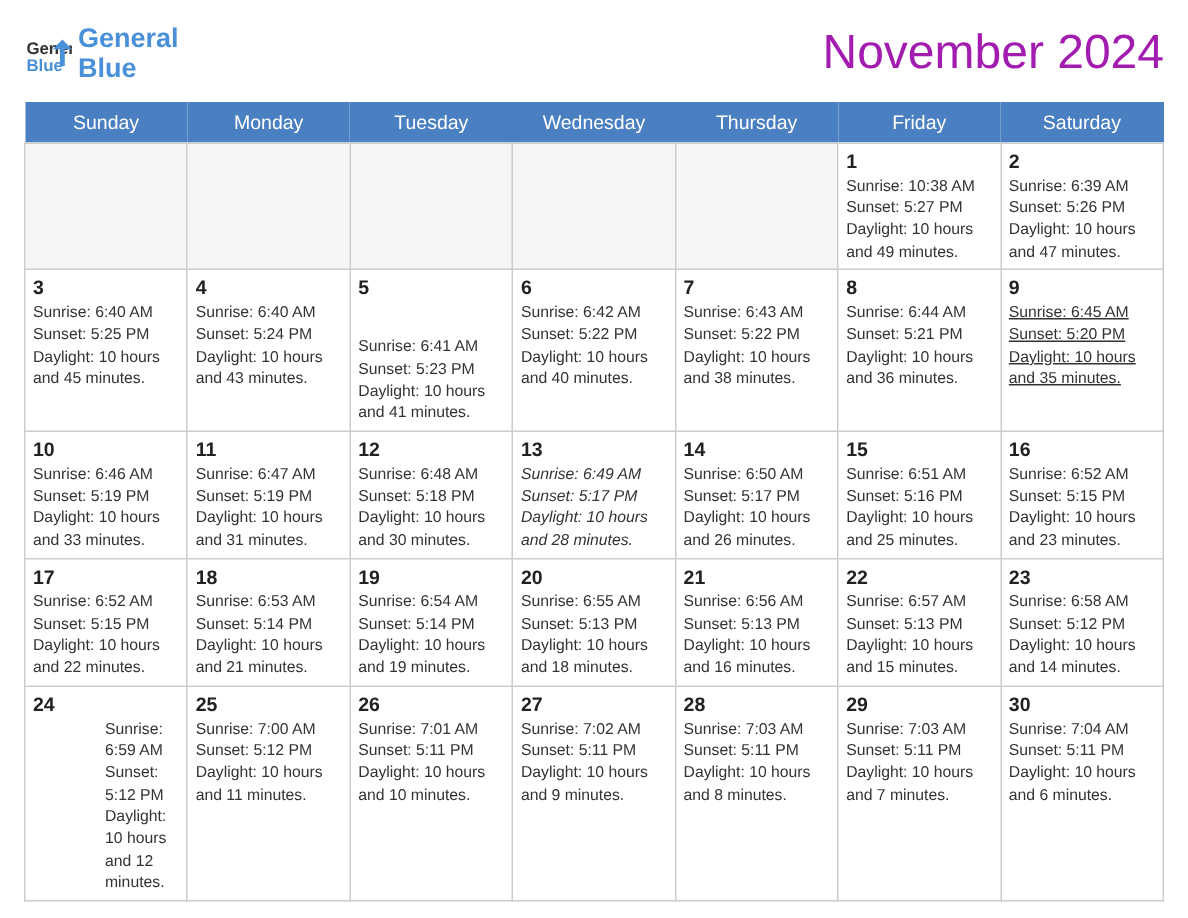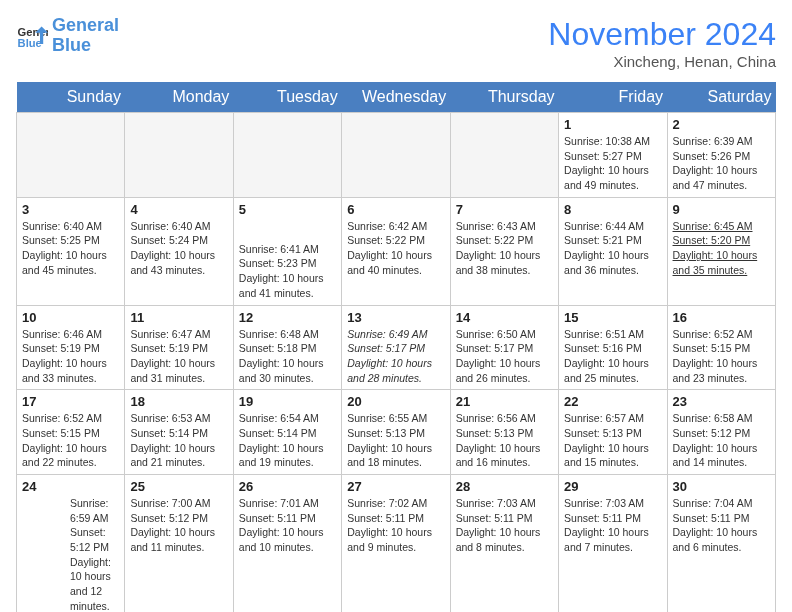--- a/index.html
+++ b/index.html
@@ -33,37 +33,37 @@
     .logo-icon {
       width: 32px;
       height: 32px;
     }
     .title-block {
       text-align: right;
     }
     .month-title {
       font-size: 32px;
       font-weight: normal;
-      color: #3b82f6;
+      color: #a21caf;
     }
     .location {
       font-size: 15px;
       color: #555;
     }
     table {
       width: 100%;
       border-collapse: collapse;
       font-size: 11px;
     }
     th {
       background-color: #4a7fc1;
       color: #fff;
       padding: 6px 4px;
-      text-align: right;
-      font-size: 16px;
+      text-align: center;
+      font-size: 13px;
       font-weight: normal;
     }
     td {
       border: 1px solid #ccc;
       vertical-align: top;
       padding: 4px 5px;
       width: calc(100% / 7);
       height: 80px;
       background: #fff;
     }
@@ -95,21 +95,20 @@
     </svg>
     <div>
       <div class="logo-text">
         <span>General</span><br>
         <span style="color:#4a90d9">Blue</span>
       </div>
     </div>
   </div>
   <div class="title-block">
     <div class="month-title">November 2024</div>
-    <div class="location">Xincheng, Henan, China</div>
   </div>
 </div>
 
 <table>
   <thead>
     <tr>
     <th>Sunday</th>
         <th>Monday</th>
         <th>Tuesday</th>
         <th>Wednesday</th>

